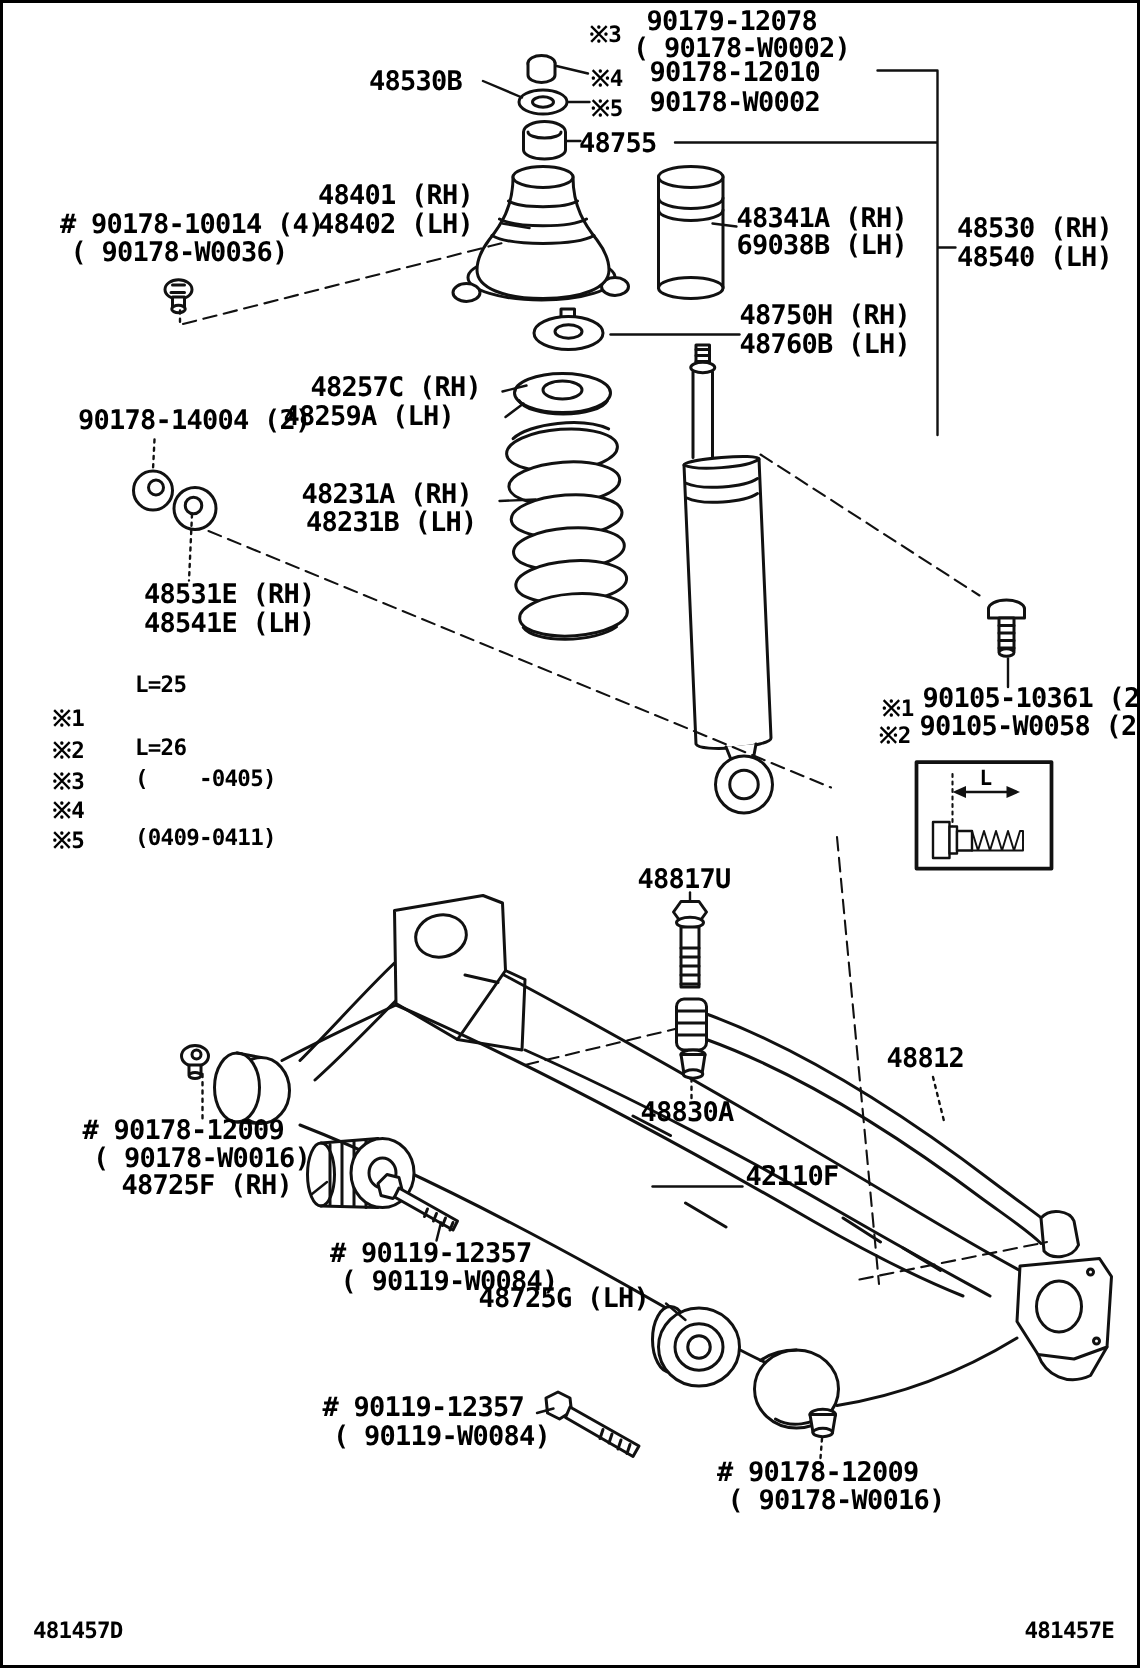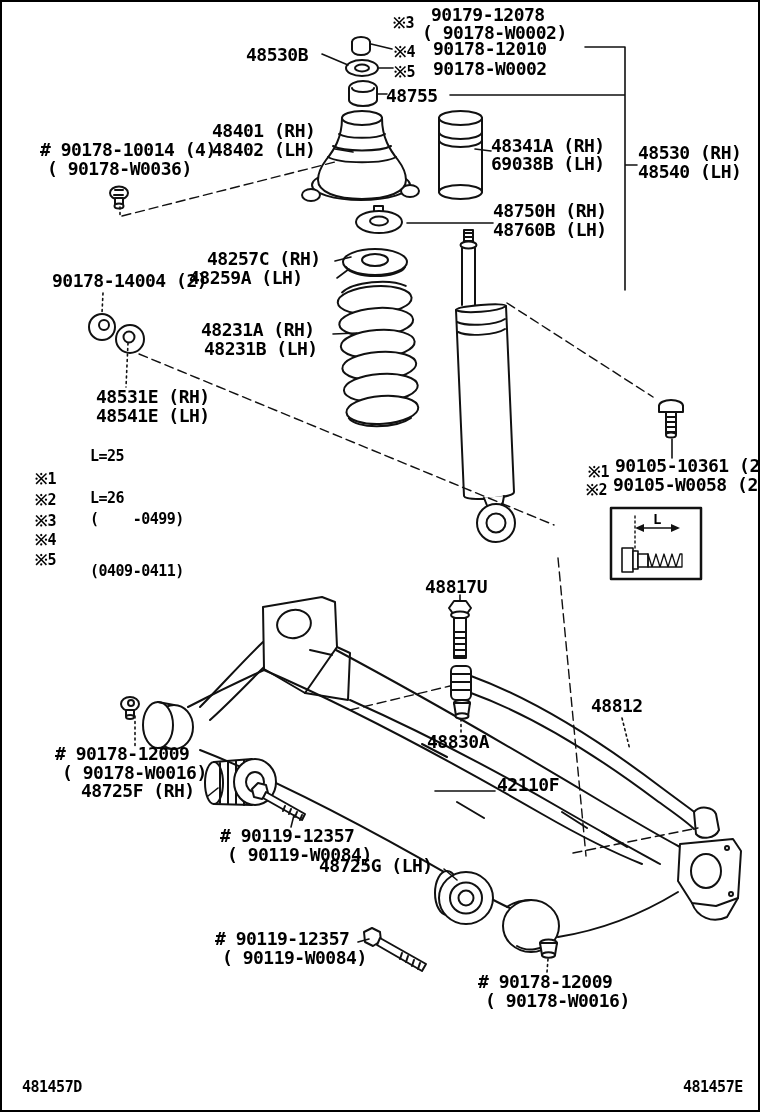--- a/index.html
+++ b/index.html
@@ -269,24 +269,24 @@
   <div class="lbl" style="left:202px;top:338px">48231B (LH)</div>
 
   <div class="lbl" style="left:94px;top:386px">48531E (RH)</div>
   <div class="lbl" style="left:94px;top:405px">48541E (LH)</div>
 
   <div class="lbl sym" style="left:33px;top:468px">※1</div>
   <div class="lbl sm" style="left:88px;top:445px">L=25</div>
   <div class="lbl sym" style="left:33px;top:489px">※2</div>
   <div class="lbl sm" style="left:88px;top:487px">L=26</div>
   <div class="lbl sym" style="left:33px;top:510px">※3</div>
-  <div class="lbl sm" style="left:88px;top:508px">(    -0499)</div>
+  <div class="lbl sm" style="left:88px;top:508px">(    -0405)</div>
   <div class="lbl sym" style="left:33px;top:529px">※4</div>
   <div class="lbl sym" style="left:33px;top:549px">※5</div>
-  <div class="lbl sm" style="left:88px;top:560px">(0409-0411)</div>
+  <div class="lbl sm" style="left:88px;top:547px">(0409-0411)</div>
 
   <div class="lbl sym" style="left:586px;top:461px">※1</div>
   <div class="lbl" style="left:613px;top:455px">90105-10361 (2)</div>
   <div class="lbl sym" style="left:584px;top:479px">※2</div>
   <div class="lbl" style="left:611px;top:474px">90105-W0058 (2)</div>
 
   <div class="lbl tiny" style="left:651px;top:508px">L</div>
 
   <div class="lbl" style="left:423px;top:576px">48817U</div>
   <div class="lbl" style="left:425px;top:731px">48830A</div>

